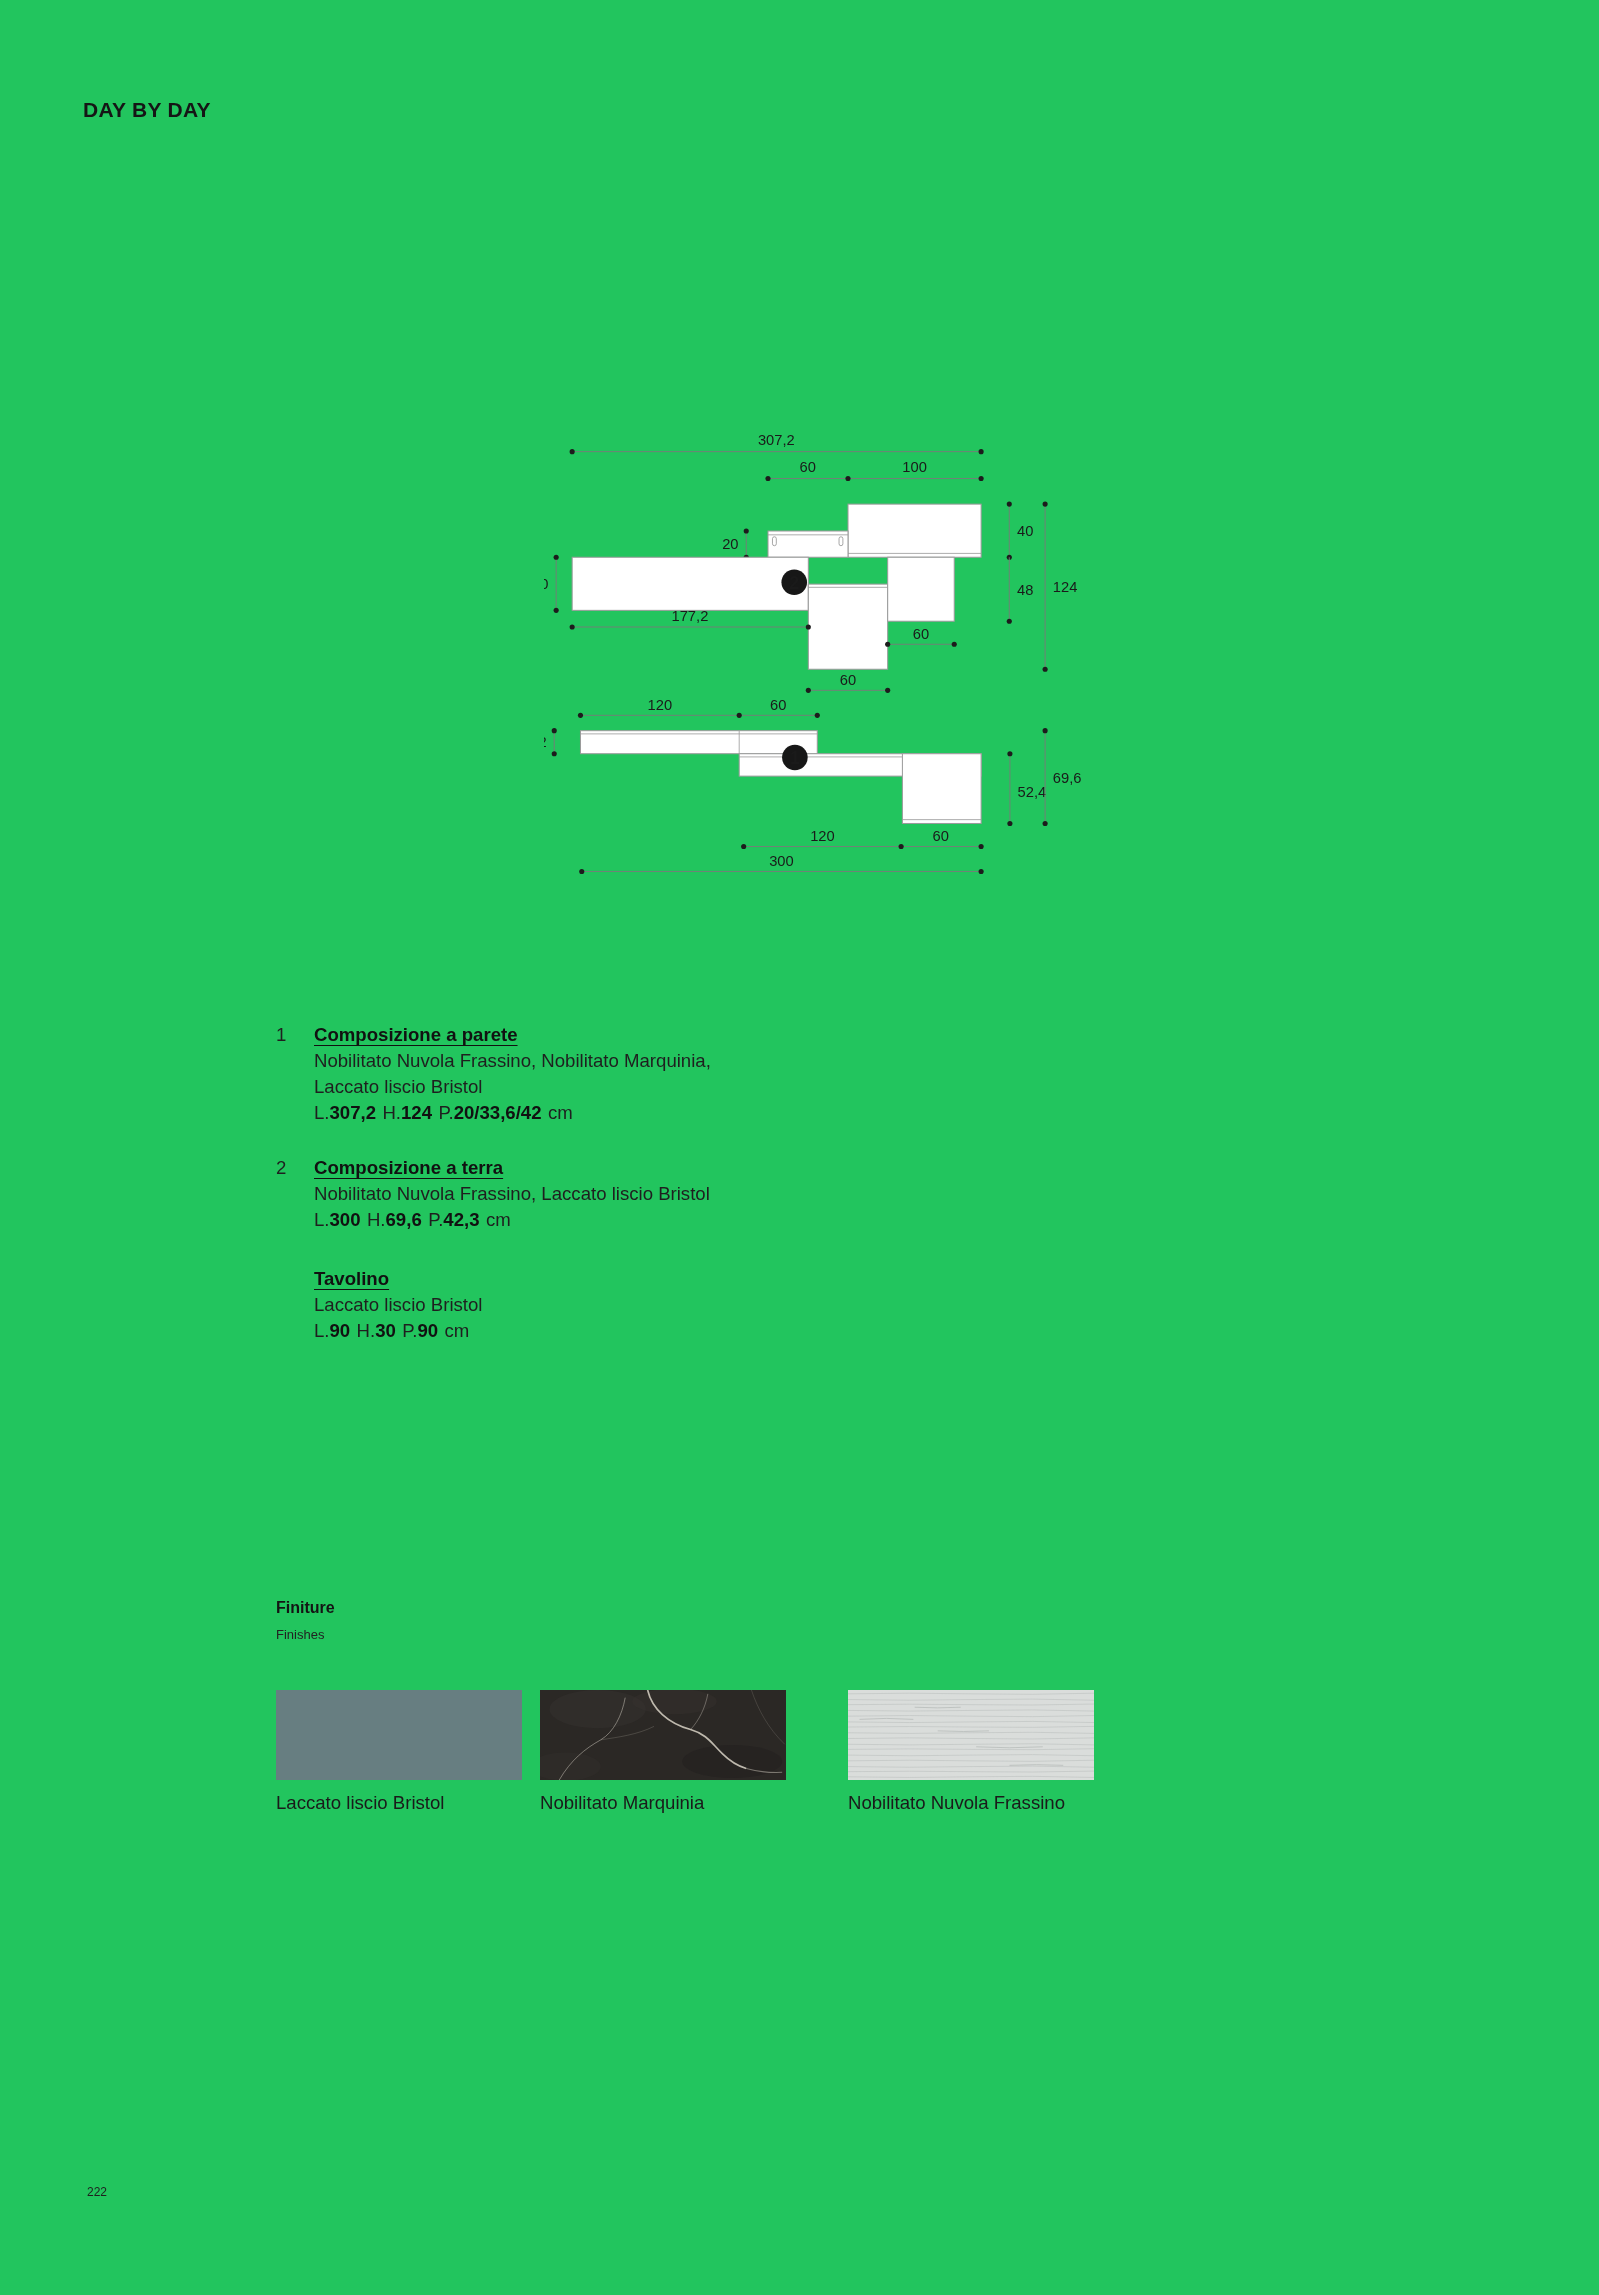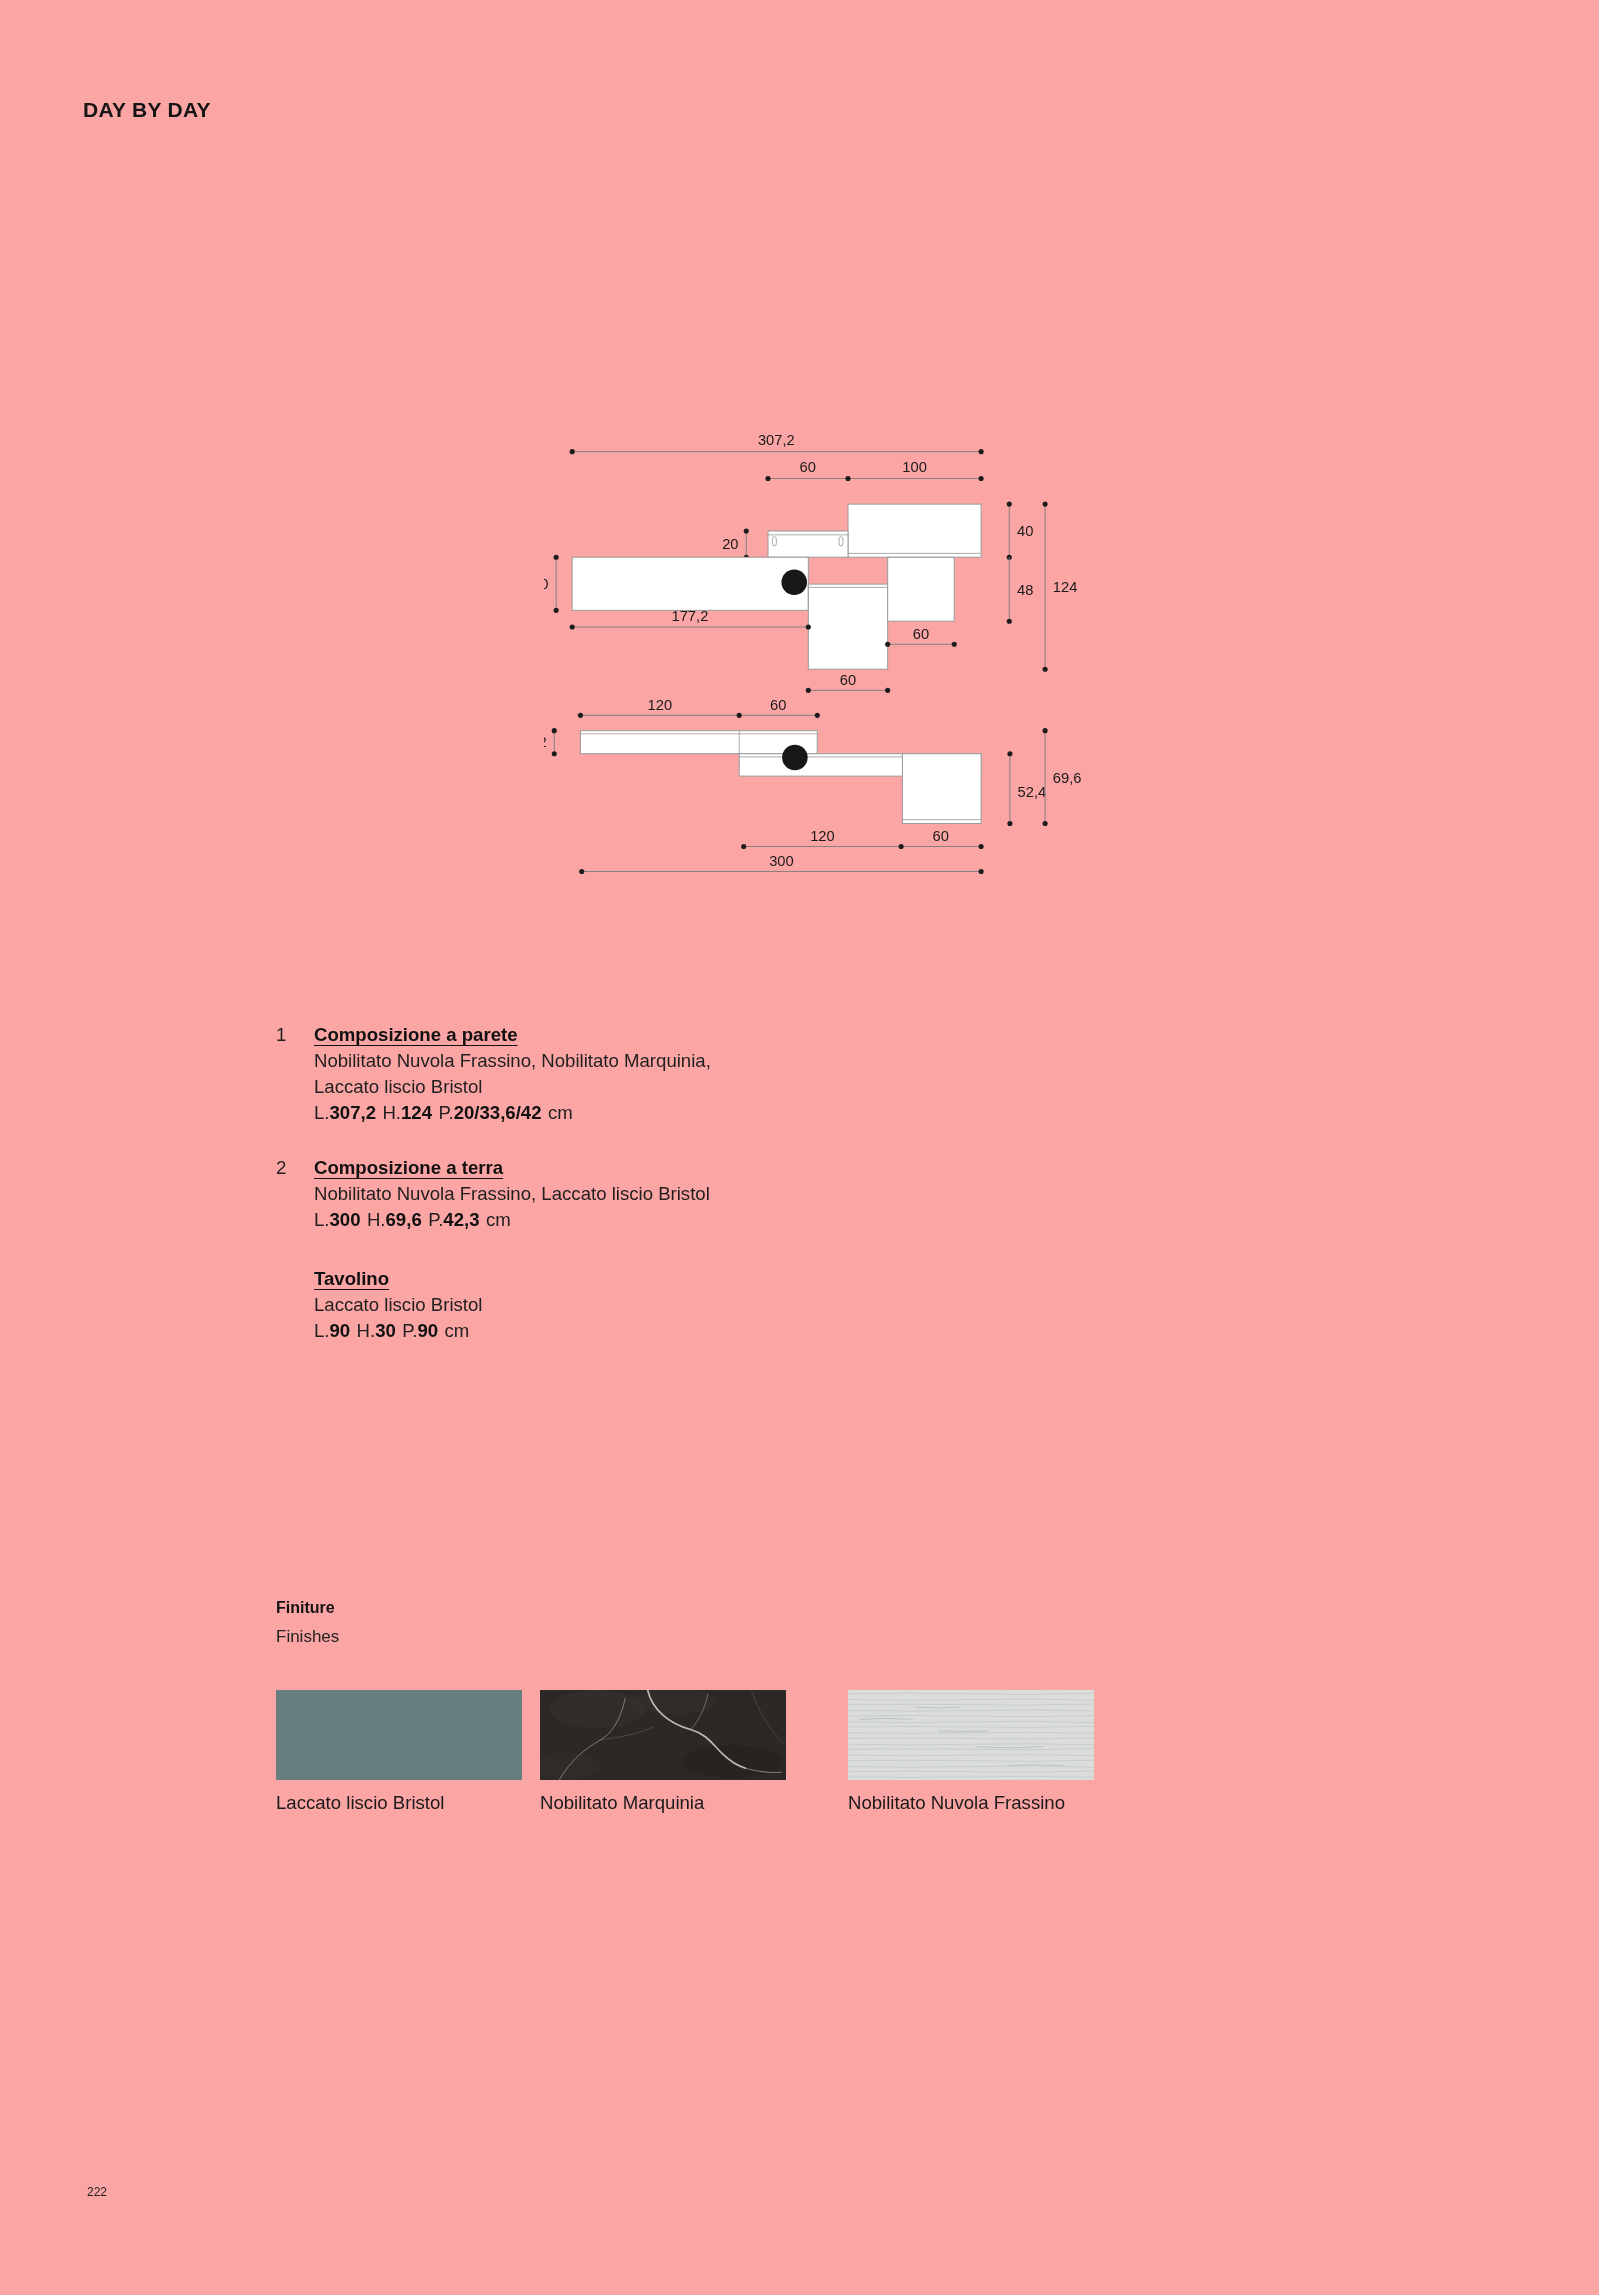--- a/index.html
+++ b/index.html
@@ -1,18 +1,18 @@
 <!DOCTYPE html>
 <html style="font-size:10.2px"><head>
 <meta charset="utf-8">
 <style>
   html,body { margin:0; padding:0; background:#ffffff; }
   .page {
     position:relative; width:1600px; height:2295px;
-    background:#fca5a5; overflow:hidden;
+    background:#22c55e; overflow:hidden;
     font-family:"Liberation Sans", sans-serif;
     color:#1a1a1a;
   }
   .brand {
     position:absolute; left:83px; top:98px;
     font-size:21px; font-weight:700; letter-spacing:0.3px; color:#151515;
     white-space:nowrap;
   }
   .page-title {
     position:absolute; left:0; right:0; top:155px;
@@ -48,21 +48,21 @@
   .spec-size { color:#1f1f1f; white-space:nowrap; }
   .spec-size .sz { margin-right:6.4px; }
   .spec-size b { font-weight:700; color:#111111; }
 
   .fin-head-it {
     position:absolute; left:276px; top:1599px;
     font-size:16px; font-weight:700; color:#141414;
   }
   .fin-head-en {
     position:absolute; left:276px; top:1627px;
-    font-size:17px; font-weight:400; color:#222222;
+    font-size:13px; font-weight:400; color:#222222;
   }
   .finish-item { position:absolute; top:1690px; width:246px; }
   .finish-item.f0 { left:276px; }
   .finish-item.f1 { left:540px; }
   .finish-item.f2 { left:848px; }
   .swatch { width:246px; height:90px; overflow:hidden; }
   .swatch svg { display:block; }
   .finish-label {
     margin-top:11.5px; font-size:18.6px; color:#1a1a1a; white-space:nowrap;
   }

